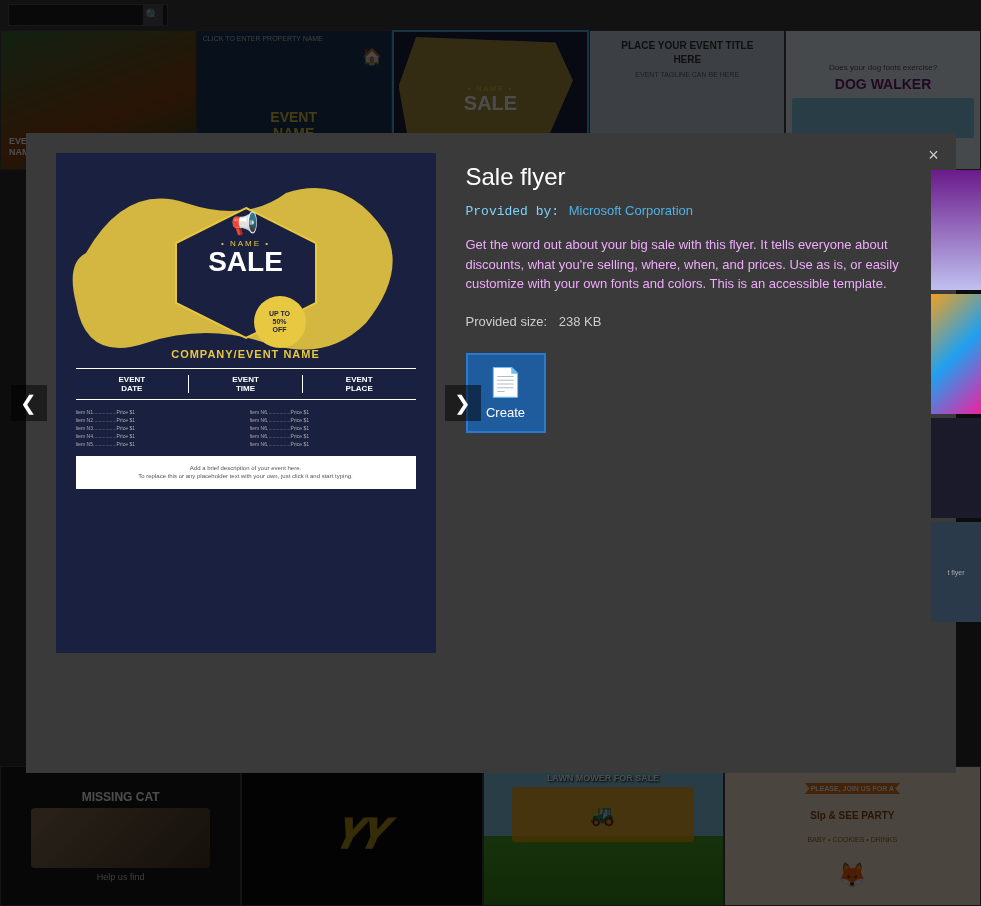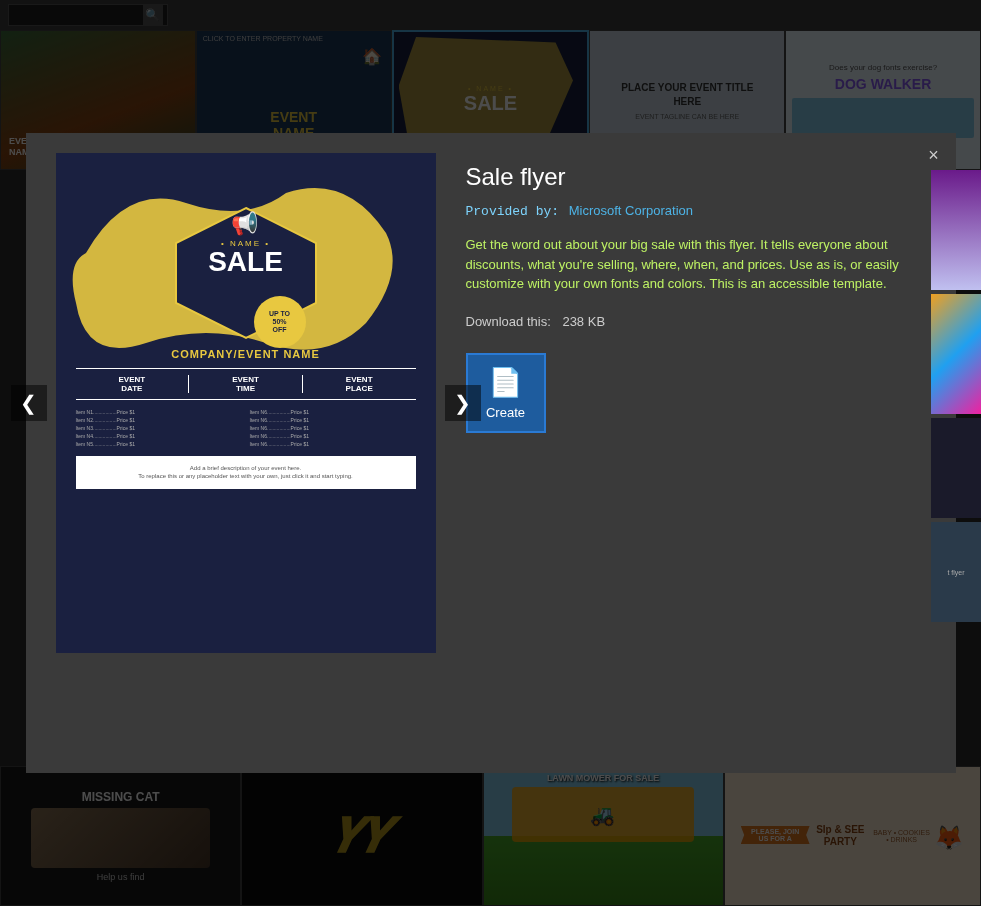--- a/index.html
+++ b/index.html
@@ -249,21 +249,21 @@
     }
     .info-provider-label {
       color: #7dd3fc;
       font-family: Liberation Mono, monospace;
     }
     .info-provider-name {
       color: #4db3e6;
     }
     .info-description {
       font-size: 13px;
-      color: #bef264;
+      color: #f0abfc;
       line-height: 1.5;
       margin-bottom: 20px;
     }
     .info-download {
       font-size: 13px;
       color: #ccc;
       margin-bottom: 24px;
     }
     .info-download-label { color: #ccc; }
     .info-download-size { color: #ccc; margin-left: 8px; }
@@ -415,30 +415,30 @@
     <div style="width:100%;height:100%;background:#1a2040;display:flex;flex-direction:column;align-items:center;justify-content:center;position:relative;overflow:hidden;">
       <div style="position:absolute;top:5px;left:5px;width:90%;height:80%;background:#e8c840;opacity:0.7;clip-path:polygon(10% 0%,90% 5%,100% 40%,85% 95%,5% 90%,0% 45%);"></div>
       <div style="position:relative;z-index:2;text-align:center;">
         <div style="font-size:7px;color:#e8c840;letter-spacing:2px;">• NAME •</div>
         <div style="font-size:20px;color:#fff;font-weight:bold;">SALE</div>
       </div>
     </div>
   </div>
 
   <div class="thumb">
-    <div style="width:100%;height:100%;background:#c8d4e0;display:flex;flex-direction:column;align-items:center;justify-content:center;padding:8px;">
+    <div style="width:100%;height:100%;background:#c8d4e0;display:flex;flex-direction:column;align-items:center;padding:8px;">
       <div style="font-size:10px;font-weight:bold;color:#333;text-align:center;line-height:1.4;">PLACE YOUR EVENT TITLE<br>HERE</div>
       <div style="font-size:7px;color:#666;margin-top:4px;text-align:center;">EVENT TAGLINE CAN BE HERE</div>
     </div>
   </div>
 
   <div class="thumb">
     <div style="width:100%;height:100%;background:#e8f4fc;display:flex;flex-direction:column;align-items:center;justify-content:center;padding:6px;">
       <div style="font-size:8px;color:#555;text-align:center;margin-bottom:4px;">Does your dog fonts exercise?</div>
-      <div style="font-size:14px;font-weight:bold;color:#8b5cf6;text-align:center;">DOG WALKER</div>
+      <div style="font-size:14px;font-weight:bold;color:#701a75;text-align:center;">DOG WALKER</div>
       <div style="width:100%;height:40px;background:#87ceeb;margin-top:6px;border-radius:2px;"></div>
     </div>
   </div>
 </div>
 
 <div class="modal-overlay">
 
   <div class="partial-right">
     <div class="pr-item pr-purple"></div>
     <div class="pr-item pr-colorful"></div>
@@ -533,21 +533,21 @@
         <div class="info-title">Sale flyer</div>
 
         <div class="info-provider">
           <span class="info-provider-label">Provided by:</span>
           <span style="margin-left:6px;" class="info-provider-name">Microsoft Corporation</span>
         </div>
 
         <div class="info-description">Get the word out about your big sale with this flyer. It tells everyone about discounts, what you're selling, where, when, and prices. Use as is, or easily customize with your own fonts and colors. This is an accessible template.</div>
 
         <div class="info-download">
-          <span class="info-download-label">Download this:</span>
+          <span class="info-download-label">Provided size:</span>
           <span class="info-download-size">238 KB</span>
         </div>
 
         <button class="create-btn">
           <span class="create-icon">📄</span>
           <span class="create-label">Create</span>
         </button>
       </div>
 
     </div>
@@ -562,33 +562,33 @@
       <div style="color:#fff;font-size:12px;font-weight:bold;text-align:center;">MISSING CAT</div>
       <div style="width:80%;height:60px;background:#555;border-radius:4px;overflow:hidden;">
         <div style="width:100%;height:100%;background:linear-gradient(135deg,#8B7355 0%,#4a3728 100%);"></div>
       </div>
       <div style="color:#ccc;font-size:9px;">Help us find</div>
     </div>
   </div>
 
   <div class="bthumb gold-logo">
     <div style="width:100%;height:100%;background:#0a0a0a;display:flex;align-items:center;justify-content:center;">
-      <div style="font-size:48px;color:#c8a820;font-style:italic;font-weight:bold;font-family:Liberation Serif, serif;opacity:0.9;">𝒀𝒀</div>
+      <div style="font-size:41px;color:#c8a820;font-style:italic;font-weight:bold;font-family:Liberation Mono, monospace;opacity:0.9;">𝒀𝒀</div>
     </div>
   </div>
 
   <div class="bthumb lawn-mower">
     <div style="width:100%;height:100%;background:linear-gradient(180deg,#87ceeb 0%,#87ceeb 50%,#4aaa2a 50%,#3a8a1a 100%);display:flex;flex-direction:column;align-items:center;justify-content:flex-start;padding:6px;">
       <div style="color:#fff;font-size:9px;font-weight:bold;text-align:center;text-shadow:1px 1px 2px #000;">LAWN MOWER FOR SALE</div>
       <div style="width:80%;height:55px;background:rgba(255,165,0,0.8);margin-top:4px;border-radius:4px;display:flex;align-items:center;justify-content:center;font-size:20px;">🚜</div>
     </div>
   </div>
 
   <div class="bthumb sip-see">
-    <div style="width:100%;height:100%;background:#f8e8d0;display:flex;flex-direction:row;align-items:center;justify-content:flex-end;padding:8px;gap:2px;position:relative;overflow:hidden;">
+    <div style="width:100%;height:100%;background:#f8e8d0;display:flex;flex-direction:column;align-items:center;justify-content:space-between;padding:8px;gap:2px;position:relative;overflow:hidden;">
 
       <div style="background:#e07820;padding:2px 6px;clip-path:polygon(0%0%,100%0%,95%50%,100%100%,0%100%,5%50%);margin-bottom:2px;">
         <div style="font-size:7px;color:#fff;font-weight:bold;text-align:center;">PLEASE, JOIN US FOR A</div>
       </div>
       <div style="font-size:10px;font-weight:bold;color:#8B4513;text-align:center;line-height:1.2;">SIp &amp; SEE PARTY</div>
       <div style="font-size:7px;color:#a06030;text-align:center;">BABY • COOKIES • DRINKS</div>
 
       <div style="font-size:24px;margin-top:4px;">🦊</div>
     </div>
   </div>

